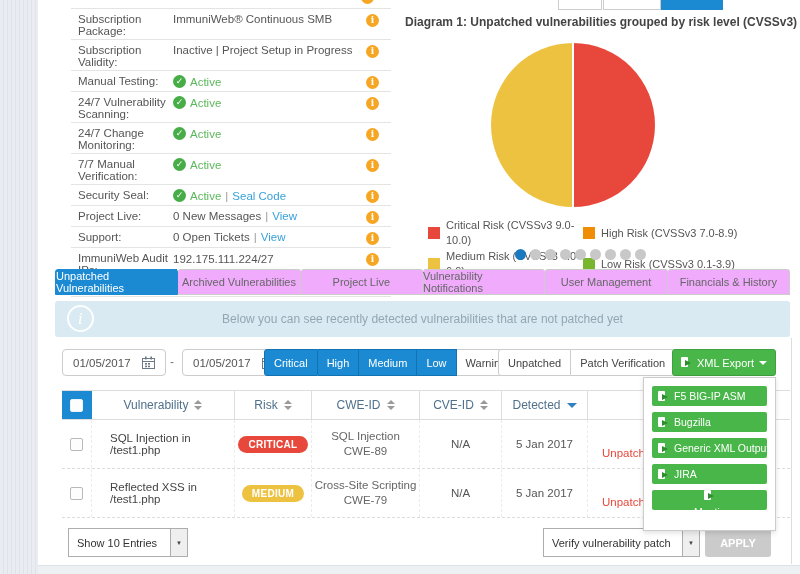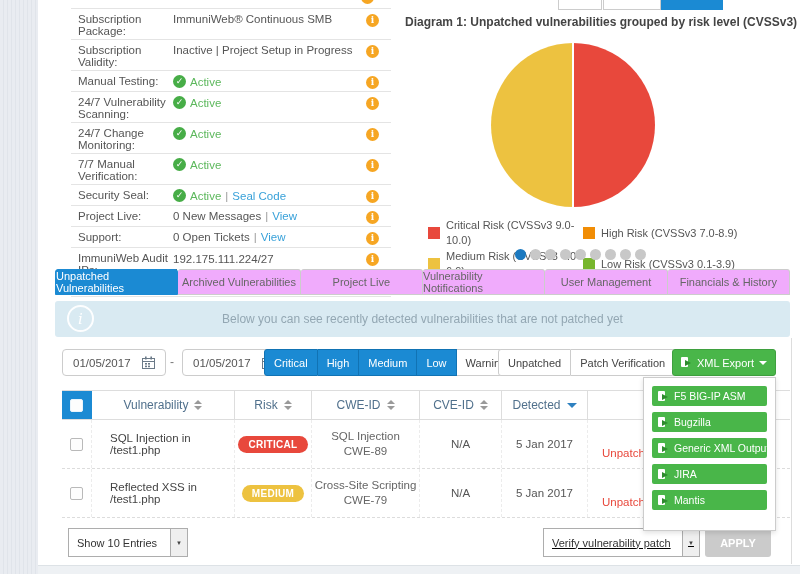--- a/index.html
+++ b/index.html
@@ -91,21 +91,21 @@
     background:#fff; border-radius:1px; }
   .export-icon::after { content:""; position:absolute; left:4px; top:3px; width:0; height:0;
     border-top:3px solid transparent; border-bottom:3px solid transparent; border-left:6px solid #2e8b2e; }
 
   
   .export-menu { position:absolute; left:643px; top:377px; width:133px; background:#fff;
     border:1px solid #ccc; box-shadow:0 2px 5px rgba(0,0,0,.12); padding:8px; z-index:10; }
   .menu-item { height:20px; margin-bottom:6px; background:#49b649; border-radius:2px; color:#fff;
     font-size:10.5px; display:flex; align-items:center; gap:5px; padding:0 6px; cursor:pointer;
     white-space:nowrap; }
-  .menu-item:last-child { margin-bottom:12px; }
+  .menu-item:last-child { margin-bottom:12px;flex-direction:column; }
 
   
   .vtable { position:absolute; left:62px; top:390px; width:728px; font-size:11.5px; color:#555; }
   .thead { display:flex; height:30px; border-top:1px solid #ddd; border-bottom:1px solid #ddd; }
   .th { display:flex; align-items:center; justify-content:center; gap:6px; color:#50708c;
     font-size:12px; border-right:1px solid #ddd; cursor:pointer; }
   .th:last-child { border-right:none; }
   .th-cb { background:#1b8ad3; border-right:1px solid #1b8ad3; display:flex; align-items:center;
     justify-content:center; cursor:pointer; }
   .cbx { width:13px; height:13px; background:#fdfdfd; border:1px solid #b9b9b9; border-radius:2px;
@@ -131,21 +131,21 @@
     margin-top:18px; }
 
   
   .select { position:absolute; top:528px; height:29px; border:1px solid #adadad; background:#fff;
     display:flex; align-items:stretch; cursor:pointer; }
   .select-text { flex:1; font-size:11px; color:#333; display:flex; align-items:center;
     padding-left:8px; white-space:nowrap; }
   .select-arrow { width:17px; border-left:1px solid #adadad; background:#efefef; display:flex;
     align-items:center; justify-content:center; font-size:6px; color:#444; }
   .sel-entries { left:68px; width:120px; }
-  .sel-action { left:543px; width:157px;text-decoration:underline; }
+  .sel-action { left:543px; width:157px; }
   .apply-btn { position:absolute; left:705px; top:528px; width:66px; height:29px; background:#cbcbcb;
     border:none; border-radius:3px; color:#fff; font-size:11px; font-weight:bold;
     font-family:"Liberation Sans",sans-serif; cursor:pointer; }
 </style>
 </head>
 <body>
 
 <div id="canvas">
   <div class="stripe"></div>
 

